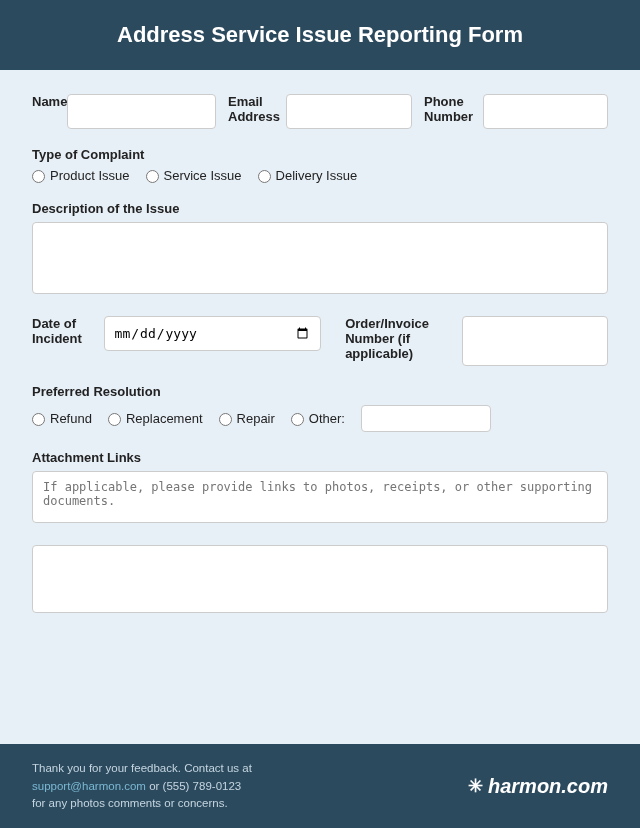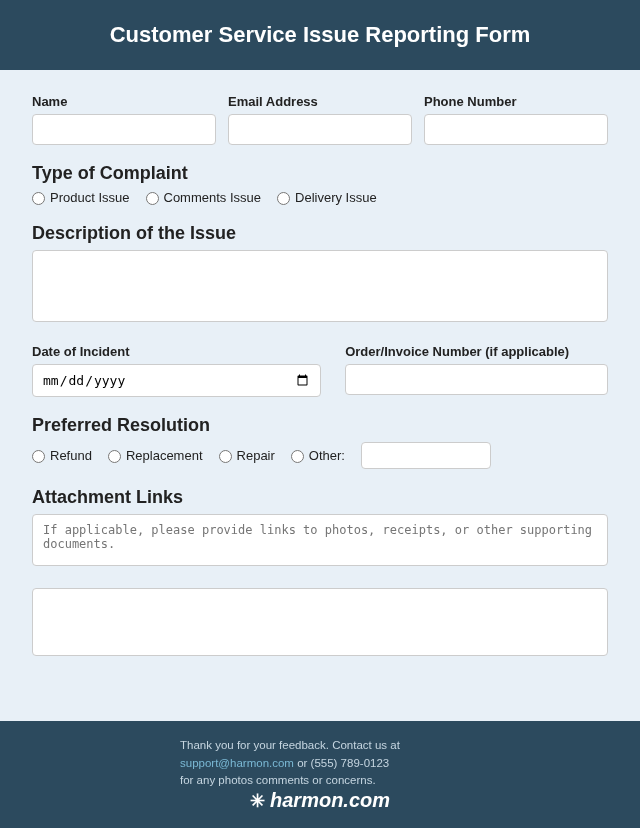--- a/index.html
+++ b/index.html
@@ -26,21 +26,21 @@
       padding: 24px 32px 16px 32px;
       background: #e8f0f7;
     }
     .row-3col {
       display: flex;
       gap: 12px;
       margin-bottom: 18px;
     }
     .field-group {
       display: flex;
-      flex-direction: column;
+      flex-direction: row;
       flex: 1;
     }
     .field-group label {
       font-size: 13px;
       font-weight: bold;
       color: #222;
       margin-bottom: 5px;
     }
     .field-group input[type="text"],
     .field-group input[type="email"],
@@ -49,21 +49,21 @@
     .field-group textarea {
       border: 1.5px solid #ccc;
       border-radius: 4px;
       padding: 7px 9px;
       font-size: 13px;
       background: #fff;
       outline: none;
       width: 100%;
     }
     .section-label {
-      font-size: 18px;
+      font-size: 13px;
       font-weight: bold;
       color: #222;
       margin-bottom: 7px;
     }
     .radio-group {
       display: flex;
       align-items: center;
       gap: 16px;
       flex-wrap: wrap;
       margin-bottom: 18px;
@@ -161,21 +161,20 @@
       background: #fff;
       resize: none;
       outline: none;
     }
     .footer {
       background: #2c4a5e;
       padding: 16px 32px;
       display: flex;
       justify-content: space-between;
       align-items: center;
-      flex-direction: column;
     }
     .footer-text {
       font-size: 11.5px;
       color: #c5d5e0;
       max-width: 280px;
       line-height: 1.5;
     }
     .footer-text a {
       color: #7ab8d4;
       text-decoration: none;
@@ -192,21 +191,21 @@
     .footer-brand .star {
       font-style: normal;
       font-size: 18px;
     }
     .mb6 { margin-bottom: 6px; }
   </style>
 </head>
 <body>
 
 <div class="header">
-  <h1>Customer Service Issue Reporting Form</h1>
+  <h1>Address Service Issue Reporting Form</h1>
 </div>
 
 <div class="form-body">
 
   <div class="row-3col">
     <div class="field-group">
       <label>Name</label>
       <input type="text" style="">
     </div>
     <div class="field-group">
@@ -221,21 +220,21 @@
 
   <div>
     <div class="section-label mb6">Type of Complaint</div>
     <div class="radio-group">
       <label class="radio-item">
         <input type="radio" name="complaint" style="">
         <span>Product Issue</span>
       </label>
       <label class="radio-item">
         <input type="radio" name="complaint" style="">
-        <span>Comments Issue</span>
+        <span>Service Issue</span>
       </label>
       <label class="radio-item">
         <input type="radio" name="complaint" style="">
         <span>Delivery Issue</span>
       </label>
     </div>
   </div>
 
   <div class="desc-section">
     <div class="section-label mb6">Description of the Issue</div>

